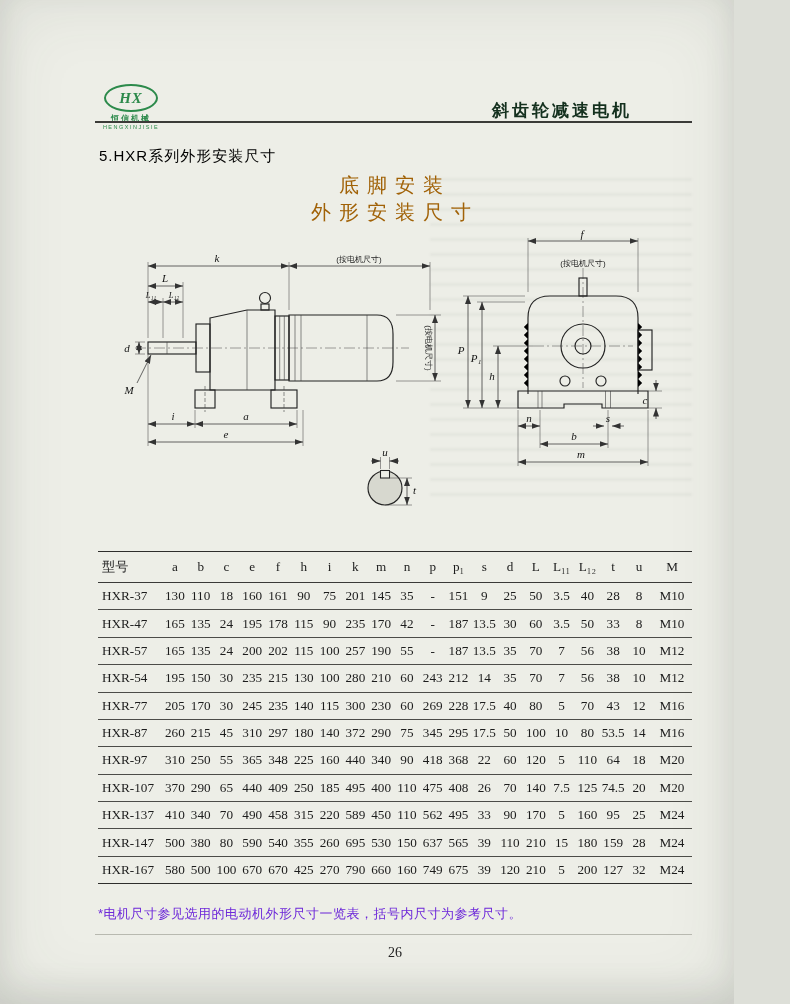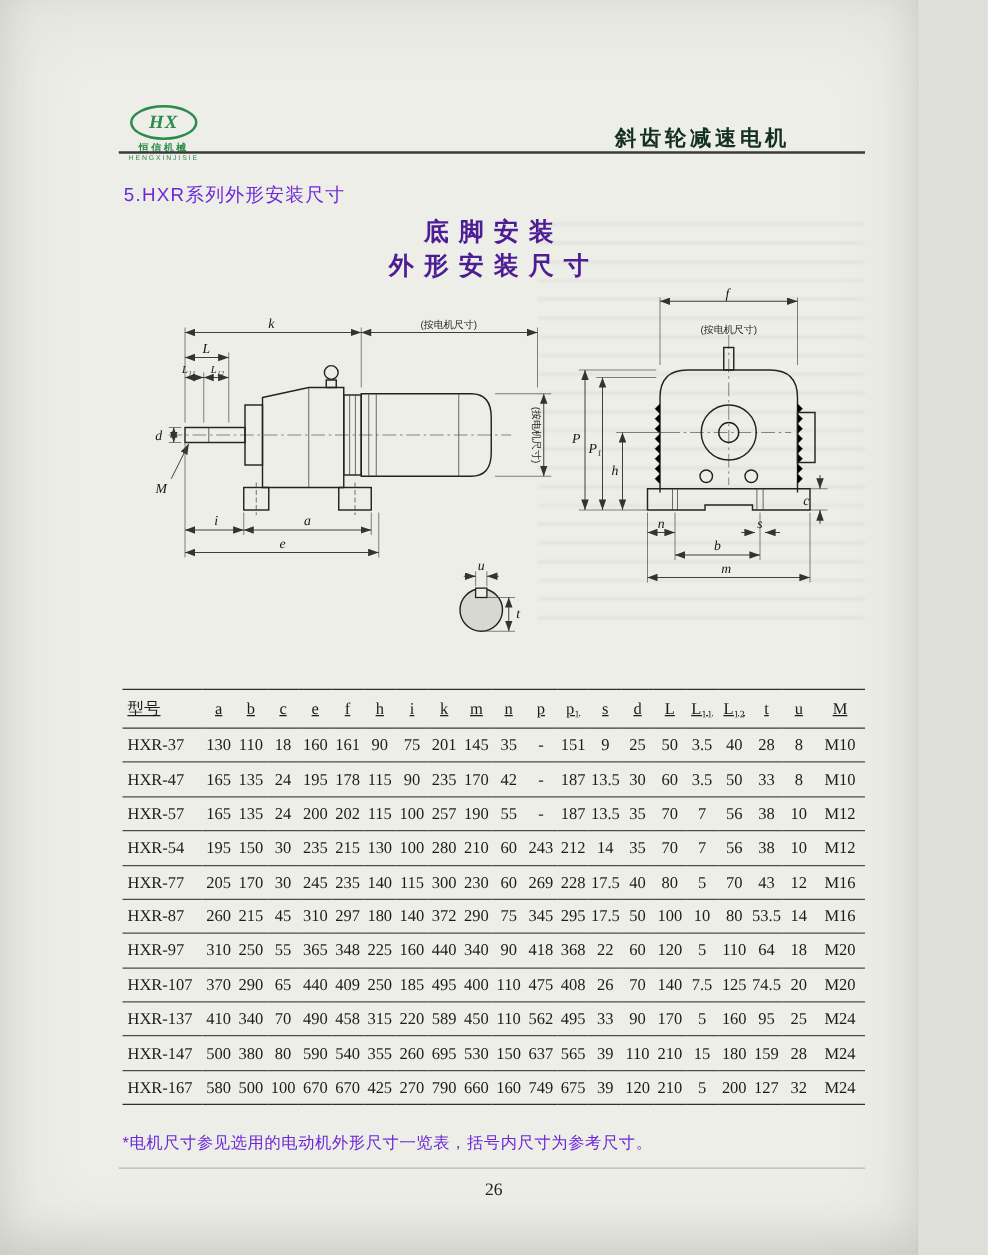--- a/index.html
+++ b/index.html
@@ -12,43 +12,43 @@
   
   .logo{position:absolute;left:96px;top:84px;width:70px;text-align:center;}
   .logo-oval{width:50px;height:24px;margin:0 auto;border:2px solid #2c8a4b;border-radius:50%;
              display:flex;align-items:center;justify-content:center;
              color:#2c8a4b;font:italic 700 15px "Liberation Serif",serif;letter-spacing:1px;}
   .logo-cn{color:#2c8a4b;font-size:8px;font-weight:700;letter-spacing:2px;margin-top:1px;}
   .logo-en{color:#2c8a4b;font-size:5.5px;letter-spacing:1.5px;}
   .doc-title{position:absolute;right:102px;top:99px;font-size:17px;font-weight:700;
              letter-spacing:3px;color:#14301e;font-family:"Liberation Serif",serif;}
   .rule{position:absolute;left:95px;top:121px;width:597px;height:2px;background:#3b3b38;}
-  .section-title{position:absolute;left:99px;top:147px;font-size:15px;color:#6d28d9;letter-spacing:1px;}
-  .fig-title{position:absolute;left:0;width:790px;text-align:center;font-size:20px;font-weight:700;
-             letter-spacing:8px;color:#4c1d95;}
+  .section-title{position:absolute;left:99px;top:147px;font-size:15px;color:#000000;letter-spacing:1px;}
+  .fig-title{position:absolute;left:0;width:790px;text-align:center;font-size:20px;font-weight:400;
+             letter-spacing:8px;color:#a16207;}
   .fig-title.t1{top:172px;} .fig-title.t2{top:199px;}
   
   .drawing{position:absolute;left:95px;top:228px;width:600px;height:305px;}
   .p{fill:none;stroke:#232323;stroke-width:1.15;}
   .pfill{fill:#d7d8cf;stroke:#232323;stroke-width:1.15;}
   .pkey{fill:#edeee7;stroke:#232323;stroke-width:1.05;}
   .pl{stroke:#3c3c3c;stroke-width:.6;}
   .bolt{stroke:#444;stroke-width:.6;stroke-dasharray:4 2;}
   .cl{stroke:#555;stroke-width:.55;stroke-dasharray:11 3 2 3;fill:none;}
   .ext{stroke:#4a4a4a;stroke-width:.55;}
   .dim{stroke:#333;stroke-width:.75;marker-start:url(#as);marker-end:url(#ae);}
   .dime{stroke:#333;stroke-width:.75;marker-end:url(#ae);}
   .lab{font:italic 11px "Liberation Serif",serif;fill:#141414;}
   .labs{font:italic 8.5px "Liberation Serif",serif;fill:#141414;}
   .labcn{font:8px "Liberation Sans",sans-serif;fill:#222;}
   
   .spec-table{position:absolute;left:98px;top:551px;width:594px;border-collapse:collapse;
               font-family:"Liberation Serif",serif;font-size:13.2px;color:#1c1c1c;table-layout:fixed;}
   .spec-table th{border-top:1.7px solid #2e2e2c;border-bottom:1.1px solid #3a3a38;
-                 font-weight:400;padding:6px 0;text-align:center;text-decoration:underline;}
+                 font-weight:400;padding:6px 0;text-align:center;}
   .spec-table td{border-bottom:1px solid #4c4c48;padding:5.2px 0;text-align:center;white-space:nowrap;}
   .spec-table tr:last-child td{border-bottom:1.7px solid #2e2e2c;}
   .spec-table th:first-child,.spec-table td:first-child{width:60px;text-align:left;padding-left:4px;}
   .spec-table th:last-child,.spec-table td:last-child{width:40px;}
   
   .footnote{position:absolute;left:98px;top:905px;font-size:13px;color:#6d28d9;letter-spacing:.5px;}
   .bottom-rule{position:absolute;left:95px;top:934px;width:597px;height:1px;background:#b8b9b0;}
   .pageno{position:absolute;left:0;top:945px;width:790px;text-align:center;
           font:14px "Liberation Serif",serif;color:#222;}
 </style>

